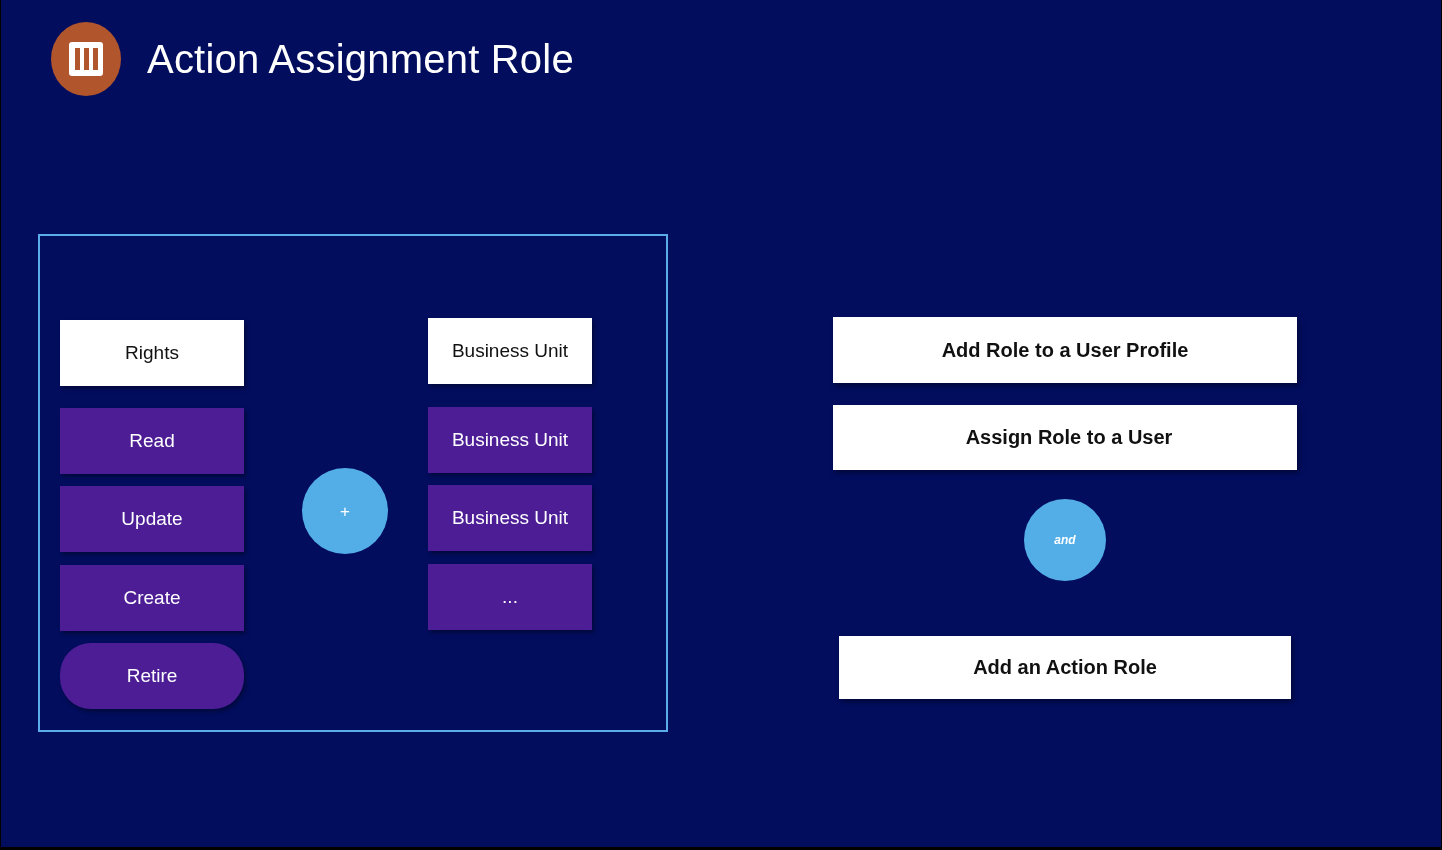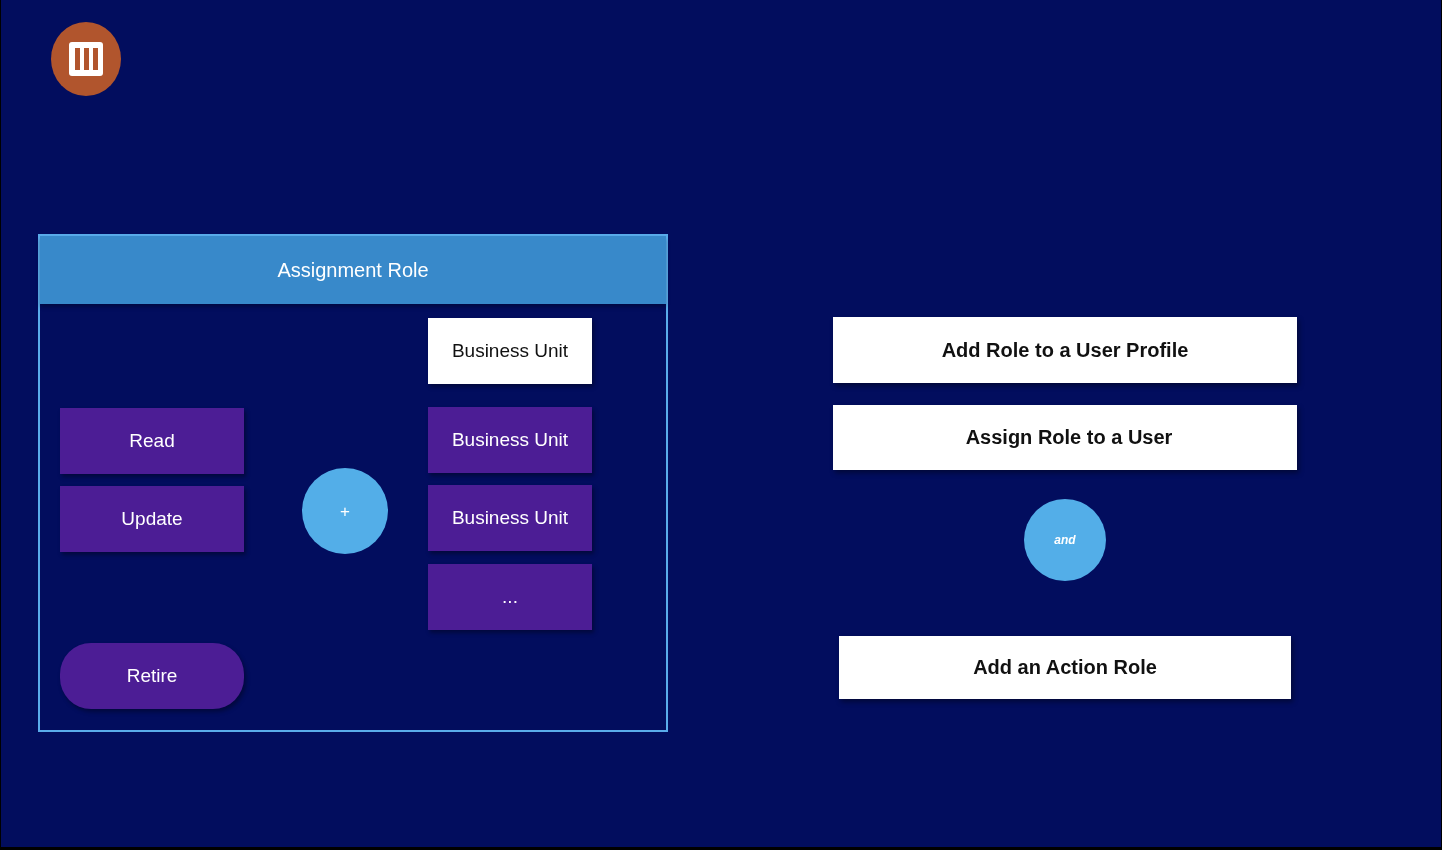--- a/index.html
+++ b/index.html
@@ -174,34 +174,38 @@
 <div id="slide">
 
   <div id="header">
     <div id="app-icon">
       <div class="glyph-box">
         <i></i>
         <i></i>
         <i></i>
       </div>
     </div>
+    <div id="page-title">Action Assignment Role</div>
   </div>
 
   <div id="assignment-panel">
 
-    <div id="panel-header">
-      <span class="title">Assignment Role</span>
-    </div>
-
+
+    <div class="tile white col-left" style="top:84px;height:66px;">
+      <span>Rights</span>
+    </div>
     <div class="tile blue col-left" style="top:172px;height:66px;">
       <span>Read</span>
     </div>
     <div class="tile blue col-left" style="top:250px;height:66px;">
       <span>Update</span>
     </div>
+    <div class="tile blue col-left" style="top:329px;height:66px;">
+      <span>Create</span>
+    </div>
     <div class="tile blue col-left" style="top:407px;height:66px;border-radius:31px;">
       <span>Retire</span>
     </div>
 
     <div id="plus-circle">
       <span>+</span>
     </div>
 
     <div class="tile white col-right" style="top:82px;height:66px;">
       <span>Business Unit</span>

